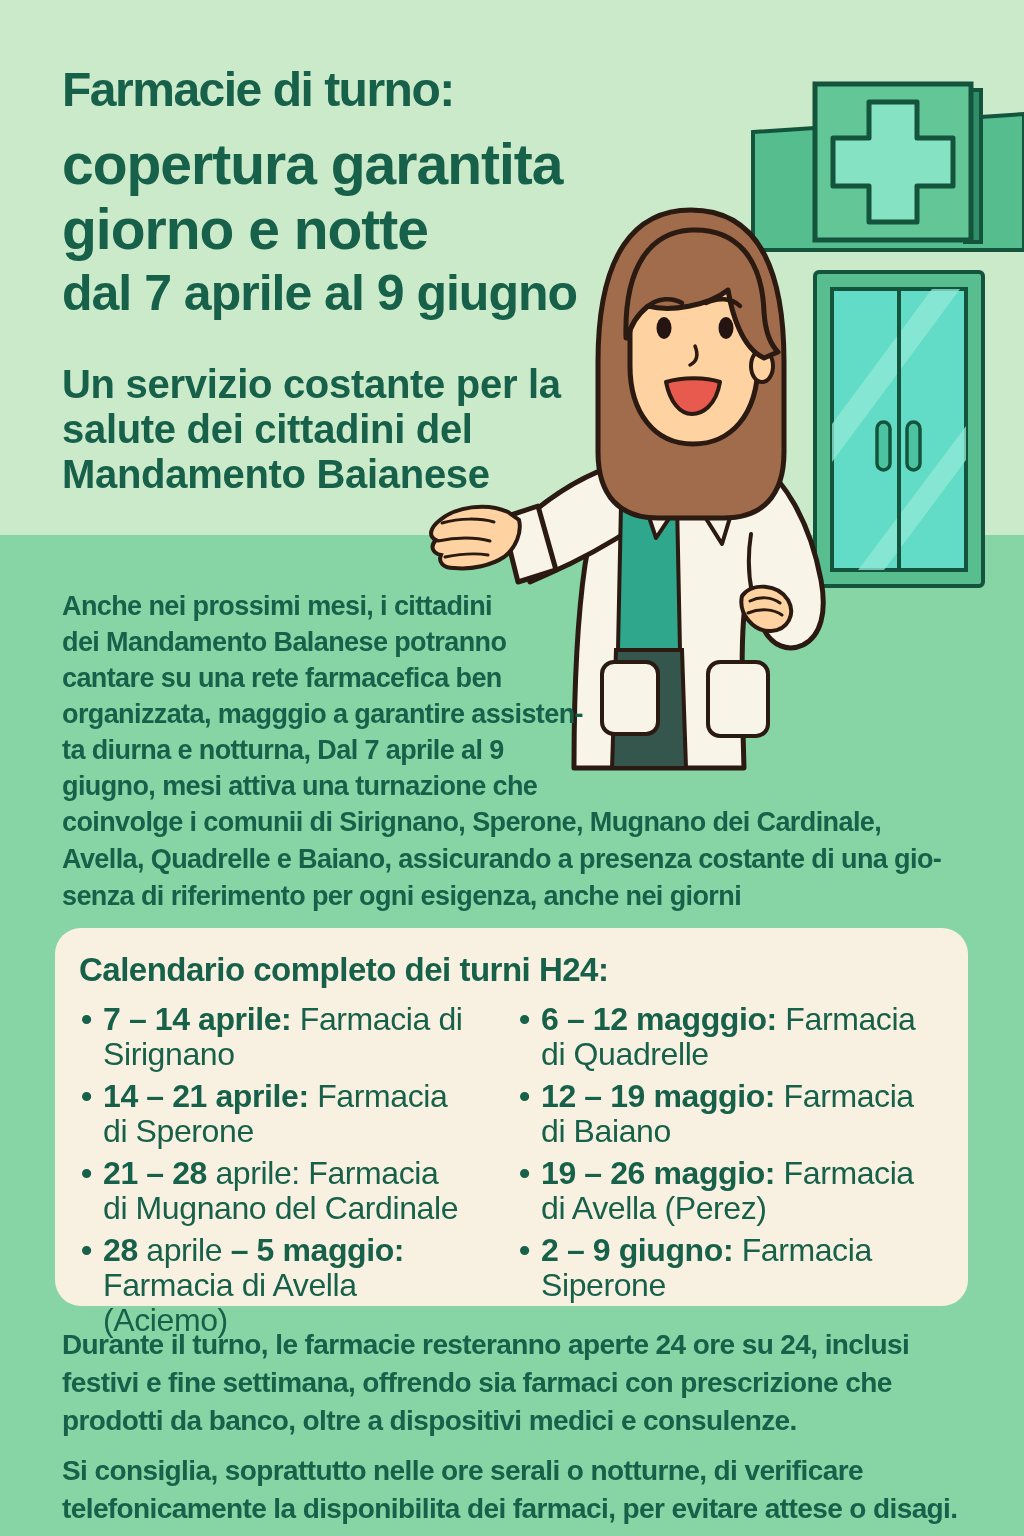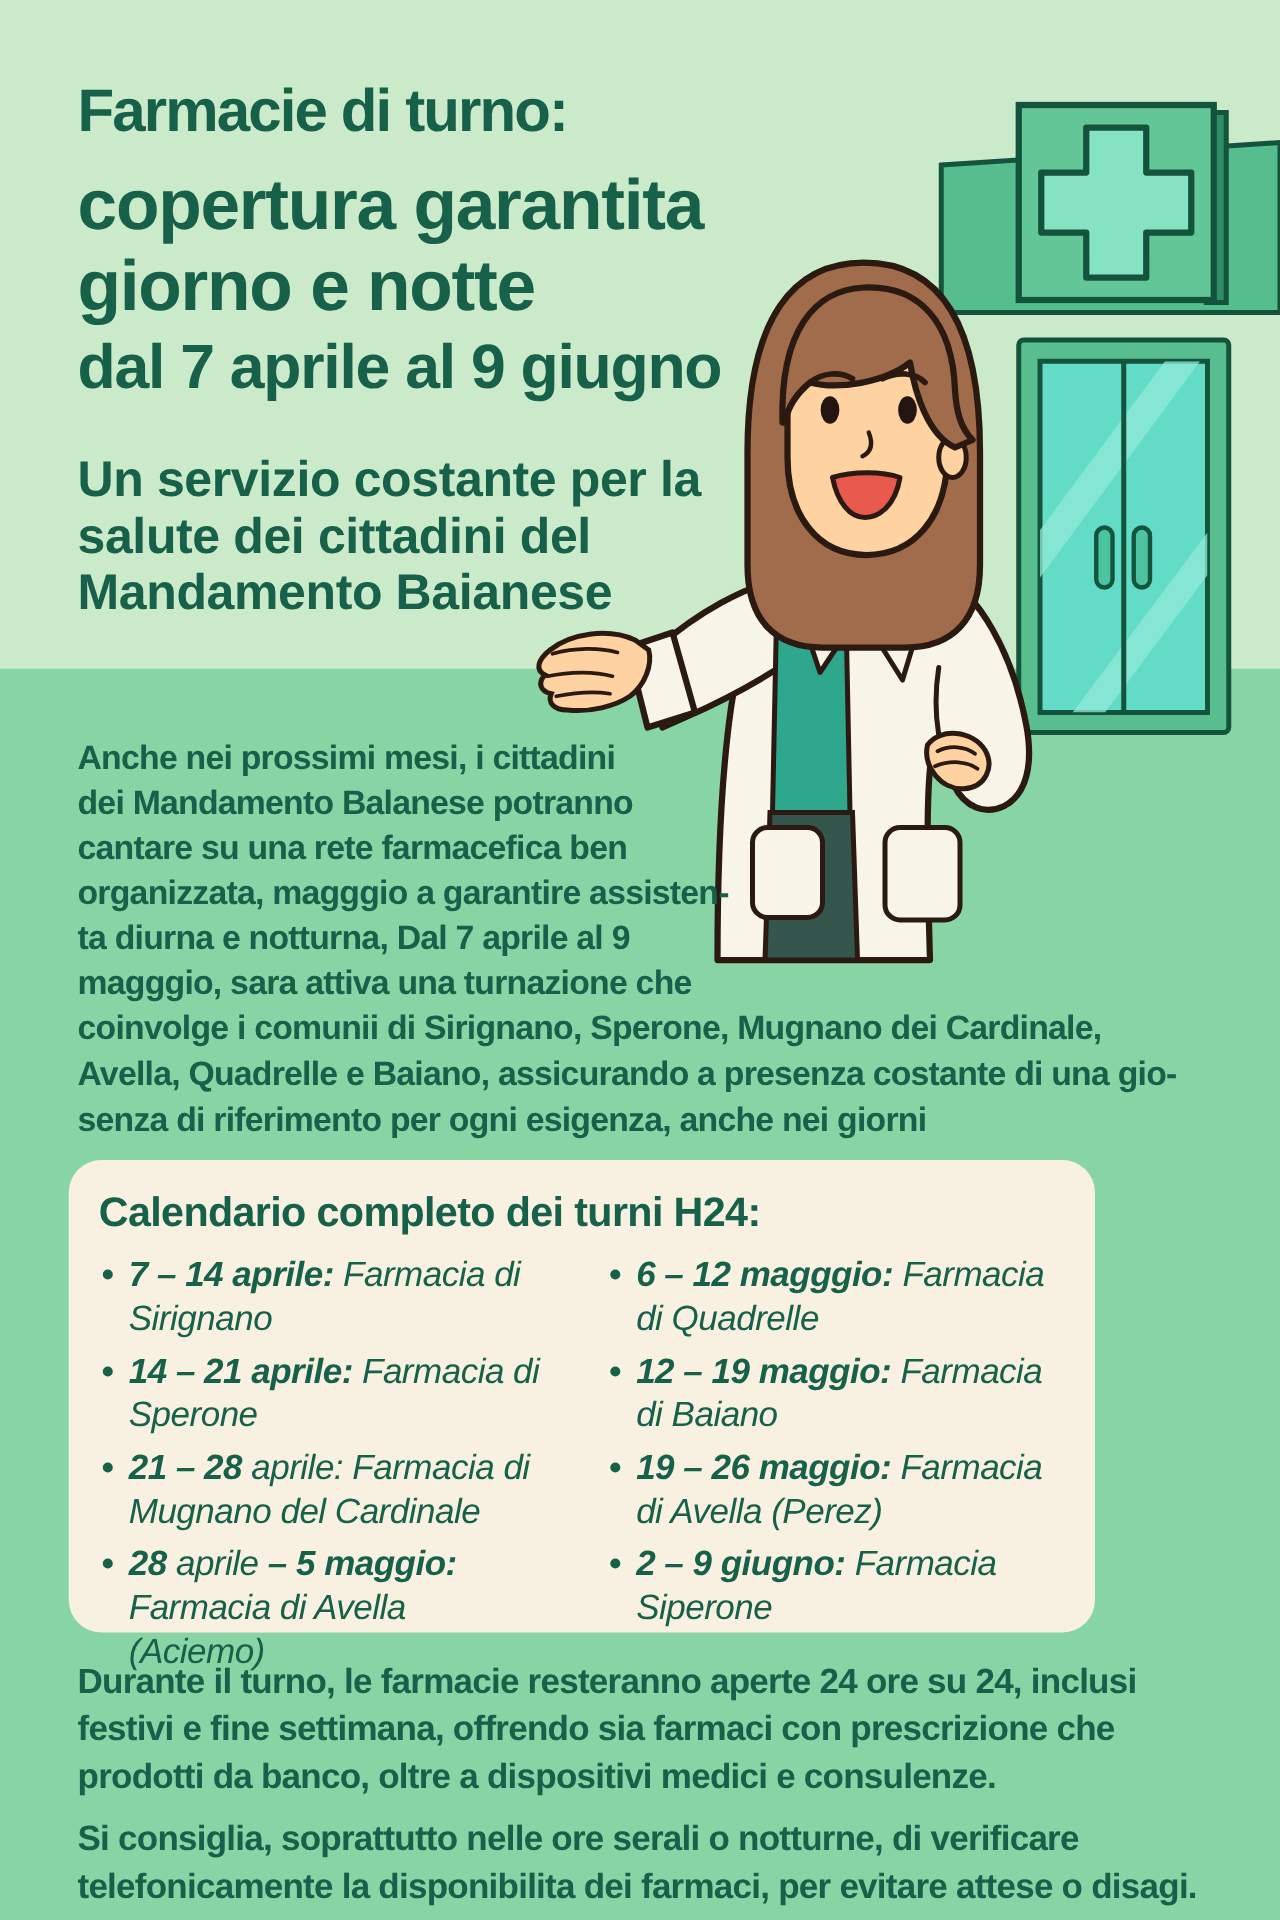--- a/index.html
+++ b/index.html
@@ -22,27 +22,27 @@
 
   .subtitle{position:absolute;left:62px;top:362px;font-size:40px;line-height:45px;font-weight:700;letter-spacing:-0.3px;}
   .subtitle .line{white-space:nowrap;}
 
   .intro-narrow{position:absolute;left:62px;top:588px;}
   .intro-wide{position:absolute;left:62px;top:804px;}
   .intro-narrow .line,.intro-wide .line,
   .footer-1 .line,.footer-2 .line{font-size:27px;line-height:36px;font-weight:700;letter-spacing:-0.6px;white-space:nowrap;}
   .intro-wide .line{line-height:37px;}
 
-  .card{position:absolute;left:55px;top:928px;width:821px;height:378px;background:var(--card-bg);border-radius:26px;padding:22px 24px 0 24px;}
+  .card{position:absolute;left:55px;top:928px;width:913px;height:378px;background:var(--card-bg);border-radius:26px;padding:22px 24px 0 24px;}
   .card-title{font-size:33px;font-weight:700;letter-spacing:-0.5px;line-height:40px;}
   .columns{display:flex;gap:48px;margin-top:12px;}
   .col{list-style:none;}
   .col-left{width:390px;}
   .col-right{width:400px;}
-  .col li{position:relative;padding-left:24px;font-size:28px;line-height:35px;letter-spacing:-0.4px;margin-bottom:7px;font-style:italic;}
+  .col li{position:relative;padding-left:24px;font-size:32px;line-height:35px;letter-spacing:-0.4px;margin-bottom:7px;}
   .col li::before{content:"\2022";position:absolute;left:2px;top:0;font-weight:700;}
   .seg-b{font-weight:700;}
   .seg-r{font-weight:400;}
 
   .footer-1{position:absolute;left:62px;top:1326px;}
   .footer-2{position:absolute;left:62px;top:1452px;}
   .footer-1 .line,.footer-2 .line{line-height:38px;font-size:28px;}
 </style>
 </head>
 <body>
@@ -128,21 +128,21 @@
       <div class="line">salute dei cittadini del</div>
       <div class="line">Mandamento Baianese</div>
     </div>
 
   <div class="intro-narrow">
       <div class="line">Anche nei prossimi mesi, i cittadini</div>
       <div class="line">dei Mandamento Balanese potranno</div>
       <div class="line">cantare su una rete farmacefica ben</div>
       <div class="line">organizzata, magggio a garantire assisten-</div>
       <div class="line">ta diurna e notturna, Dal 7 aprile al 9</div>
-      <div class="line">magggio, sara attiva una turnazione che</div>
+      <div class="line">giugno, mesi attiva una turnazione che</div>
     </div>
   <div class="intro-wide">
       <div class="line">coinvolge i comunii di Sirignano, Sperone, Mugnano dei Cardinale,</div>
       <div class="line">Avella, Quadrelle e Baiano, assicurando a presenza costante di una gio-</div>
       <div class="line">senza di riferimento per ogni esigenza, anche nei giorni</div>
     </div>
 
   <div class="card">
     <div class="card-title">Calendario completo dei turni H24:</div>
     <div class="columns">

